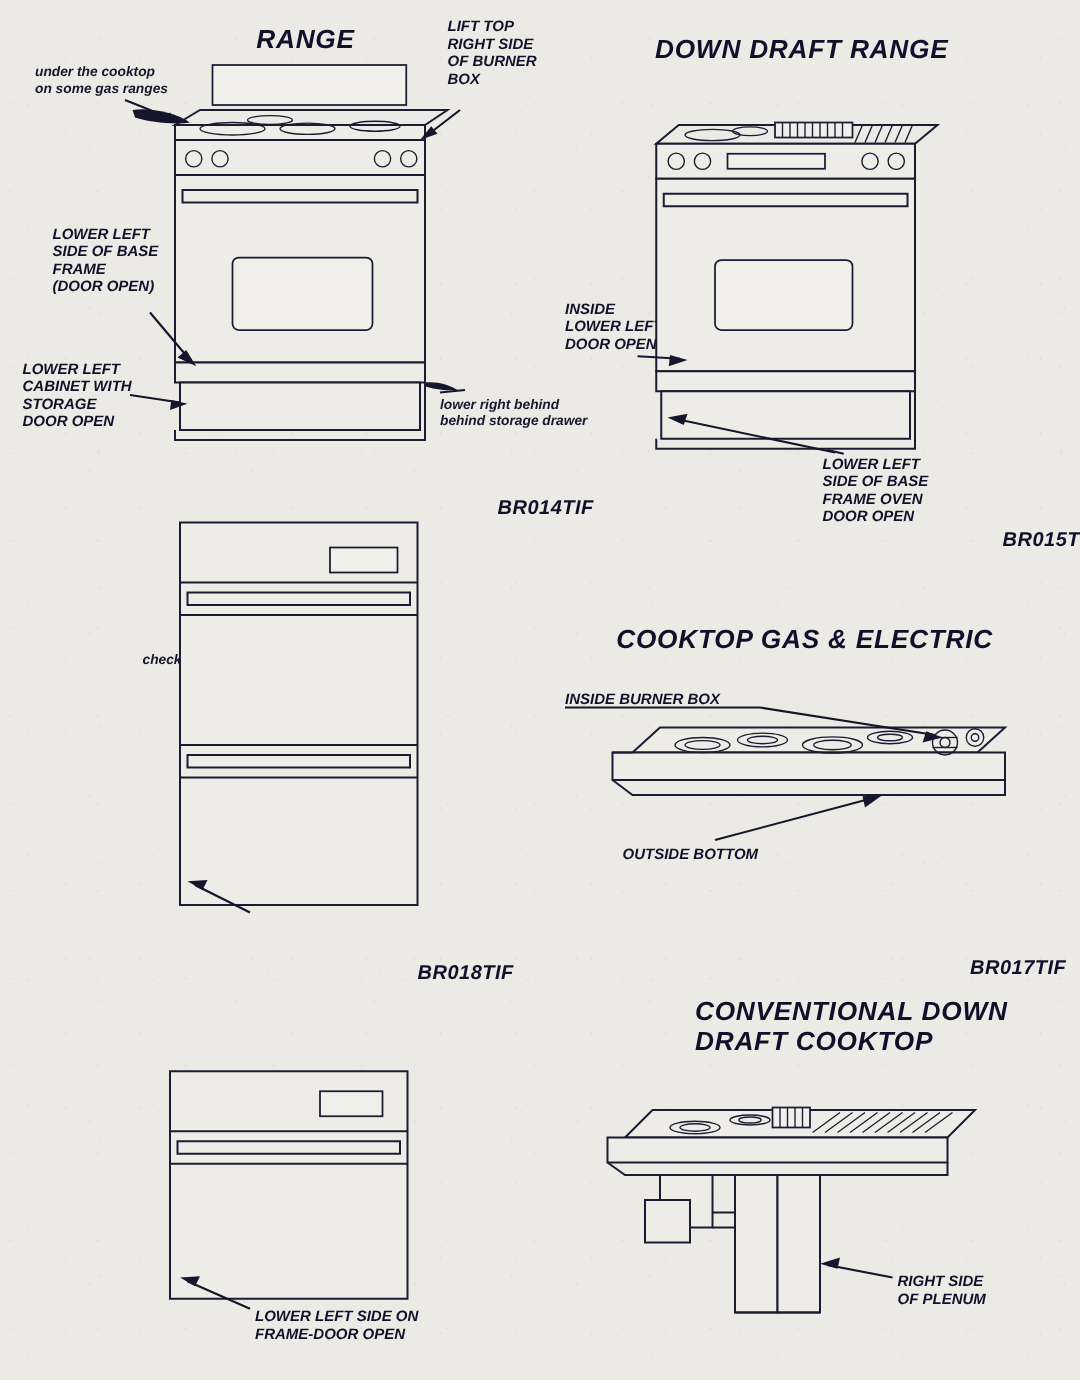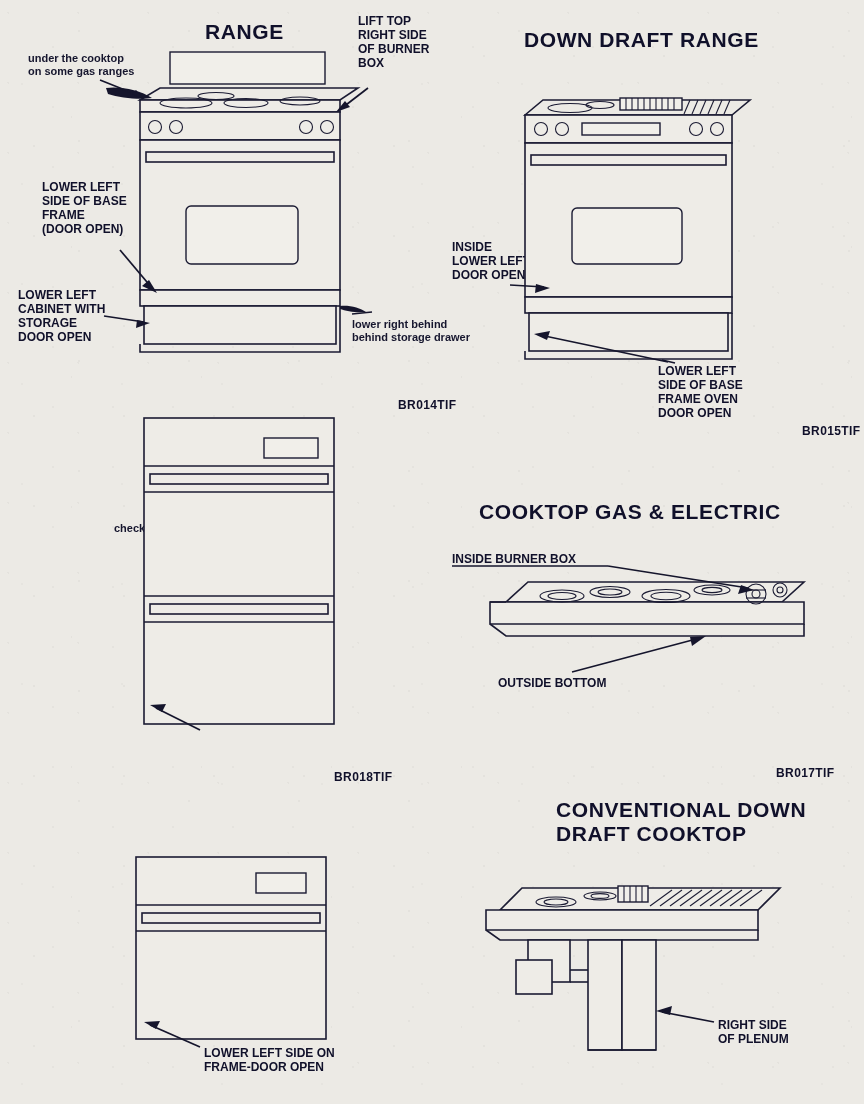--- a/index.html
+++ b/index.html
@@ -8,20 +8,21 @@
     background: #e9e9e4;
   }
   #page {
     position: relative;
     width: 864px;
     height: 1104px;
     background: #eceae5;
     overflow: hidden;
     font-family: "Liberation Sans", sans-serif;
     color: #14142b;
+    font-style: italic;
   }
   
   #page::before {
     content: "";
     position: absolute;
     inset: 0;
     pointer-events: none;
     background-image:
       radial-gradient(circle at 12% 18%, rgba(0,0,0,0.045) 0 1px, transparent 1px),
       radial-gradient(circle at 38% 62%, rgba(0,0,0,0.04) 0 1px, transparent 1px),
@@ -50,21 +51,21 @@
   }
   .tinylabel {
     font-weight: bold;
     font-size: 11px;
     line-height: 1.2;
     white-space: pre-line;
     color: #16162e;
   }
   .code {
     font-weight: bold;
-    font-size: 12px;
+    font-size: 16px;
     letter-spacing: 0.4px;
     color: #10102a;
   }
   svg { position: absolute; overflow: visible; }
   .ln { fill: none; stroke: #1b1b33; stroke-width: 1.6; }
   .ln-thin { fill: none; stroke: #1b1b33; stroke-width: 1.1; }
   .panel { fill: #eeece7; stroke: #1b1b33; stroke-width: 1.6; }
   .panel-light { fill: #f1efea; stroke: #1b1b33; stroke-width: 1.4; }
   .arrow { fill: none; stroke: #15152c; stroke-width: 1.7; }
   .arrowhead { fill: #15152c; }
@@ -229,21 +230,21 @@
 
     <line class="ln" x1="44" y1="186" x2="234" y2="186"></line>
 
     <rect class="panel" x="50" y="194" width="178" height="10"></rect>
     <line class="ln" x1="44" y1="212" x2="234" y2="212"></line>
 
     <path class="arrow" d="M100 320 L56 298"></path>
     <polygon class="arrowhead" points="50,295 66,294 62,302"></polygon>
   </svg>
 
-  <div class="abs hdr" style="left:479px; top:500px;">COOKTOP GAS &amp; ELECTRIC</div>
+  <div class="abs hdr" style="left:493px; top:500px;">COOKTOP GAS &amp; ELECTRIC</div>
 
   <div class="abs calloutbold" style="left:452px; top:552px;">INSIDE BURNER BOX</div>
 
   <div class="abs calloutbold" style="left:498px; top:676px;">OUTSIDE BOTTOM</div>
 
   <div class="abs code" style="left:776px; top:766px;">BR017TIF</div>
 
   <svg class="abs" style="left:460px; top:540px; width:380px; height:160px;">
 
     <path class="panel" d="M46 62 L68 42 L344 42 L322 62 Z"></path>

